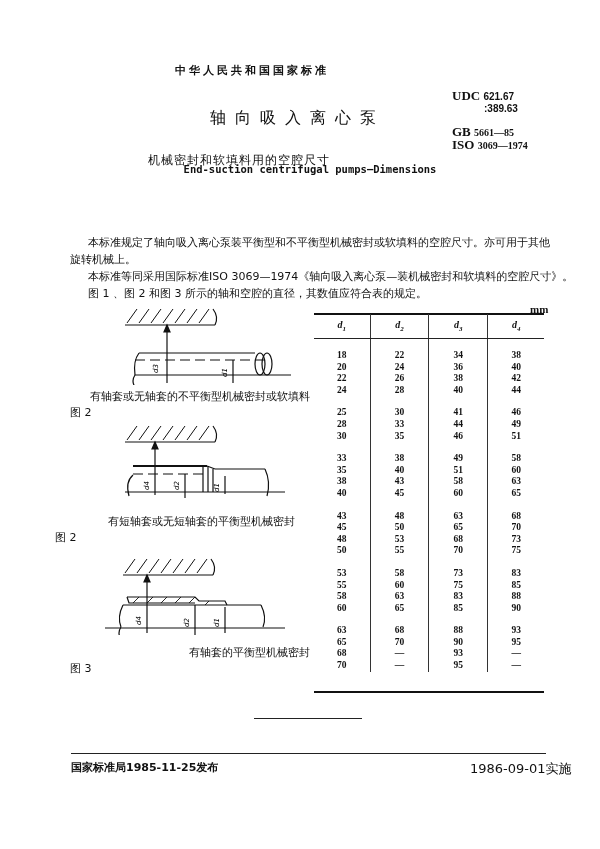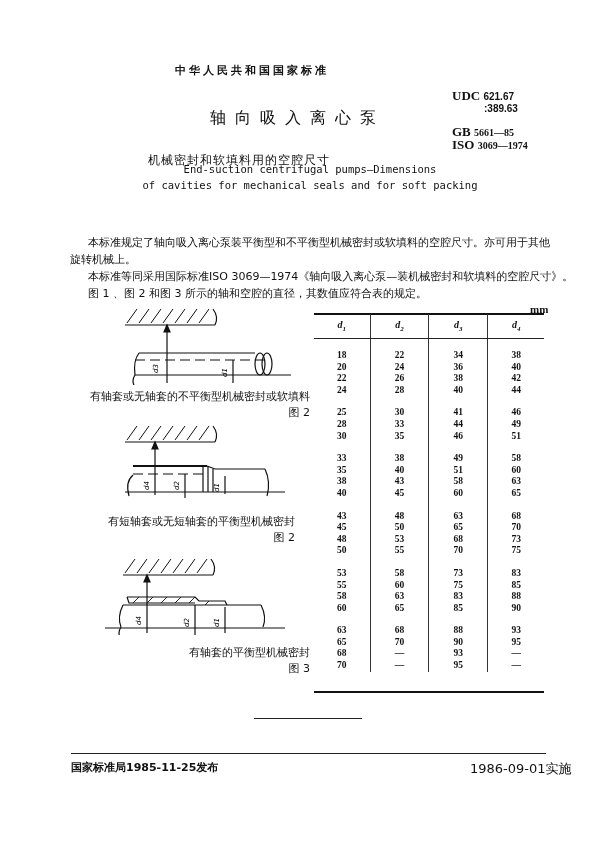--- a/index.html
+++ b/index.html
@@ -1,21 +1,21 @@
 <!DOCTYPE html>
 <html><head>
 <meta charset="utf-8">
 <style>
   html, body { margin:0; padding:0; background:#ffffff; }
   body { width:600px; height:849px; position:relative; overflow:hidden; color:#111; font-family:"DejaVu Sans", sans-serif; }
   .abs { position:absolute; }
   .std-header { left:175px; top:63px; font-size:11px; letter-spacing:3px; font-weight:bold; }
   .title-zh1 { left:210px; top:108px; font-size:16px; letter-spacing:9px; }
   .title-zh2 { left:148px; top:144px; font-size:12px; letter-spacing:1px;margin-top:8px; }
-  .title-en { left:100px; top:161px; width:420px; text-align:center; font-family:"DejaVu Sans Mono", monospace; font-weight:normal; font-size:10.5px; line-height:16px; }
+  .title-en { left:100px; top:161px; width:420px; text-align:center; font-family:"DejaVu Sans Mono", monospace; font-weight:bold; font-size:10.5px; line-height:16px; }
   .udc { left:452px; top:90px; font-family:"Liberation Serif", serif; font-weight:bold; font-size:13px; line-height:12px; }
   .udc .sm { font-family:"Liberation Sans", sans-serif; font-size:10px; }
   .udc .sub { margin-left:32px; }
   .gb { left:452px; top:126px; font-family:"Liberation Serif", serif; font-weight:bold; font-size:13px; line-height:12px; }
   .gb .sm { font-family:Liberation Serif, serif; font-size:10px; }
   .para { font-size:11px; line-height:17px; }
   .p1 { left:88px; top:234px; width:470px; }
   .p1b { left:70px; top:251px; }
   .p2 { left:88px; top:268px; }
   .p3 { left:88px; top:285px; }
@@ -27,31 +27,30 @@
   table.dims td, table.dims th { border-left:1px solid #333; }
   table.dims tr > *:first-child { border-left:none; }
   table.dims tr.gap td { height:11px; }
   .tbl-top { left:314px; top:313px; width:230px; height:0; border-top:2px solid #111; }
   .tbl-bot { left:314px; top:691px; width:230px; height:0; border-top:2px solid #111; }
   .mid-rule { left:254px; top:718px; width:108px; border-top:1.5px solid #222; }
   .foot-rule { left:71px; top:753px; width:475px; border-top:1.5px solid #222; }
   .foot-l { left:71px; top:760px; font-size:11px; font-weight:bold; }
   .foot-r { left:470px; top:760px; font-size:13px; font-weight:normal; }
   .fig-cap { font-size:11px; text-align:right; width:240px; }
-  .fig-num { font-size:11px; text-align:right; width:240px; }
+  .fig-num { font-size:11px; text-align:left; width:240px; }
 </style>
 </head>
 <body>
 
 <div class="abs std-header">中华人民共和国国家标准</div>
 <div class="abs title-zh1">轴向吸入离心泵</div>
 <div class="abs title-zh2">机械密封和软填料用的空腔尺寸</div>
 <div class="abs title-en">
   <div>End-suction centrifugal pumps—Dimensions</div>
-  <div>of cavities for mechanical seals and for soft packing</div>
 </div>
 
 <div class="abs udc">
   <div><span>UDC</span> <span class="sm">621.67</span></div>
   <div class="sm sub">:389.63</div>
 </div>
 <div class="abs gb">
   <div><span>GB</span> <span class="sm">5661—85</span></div>
   <div><span>ISO</span> <span class="sm">3069—1974</span></div>
 </div>

